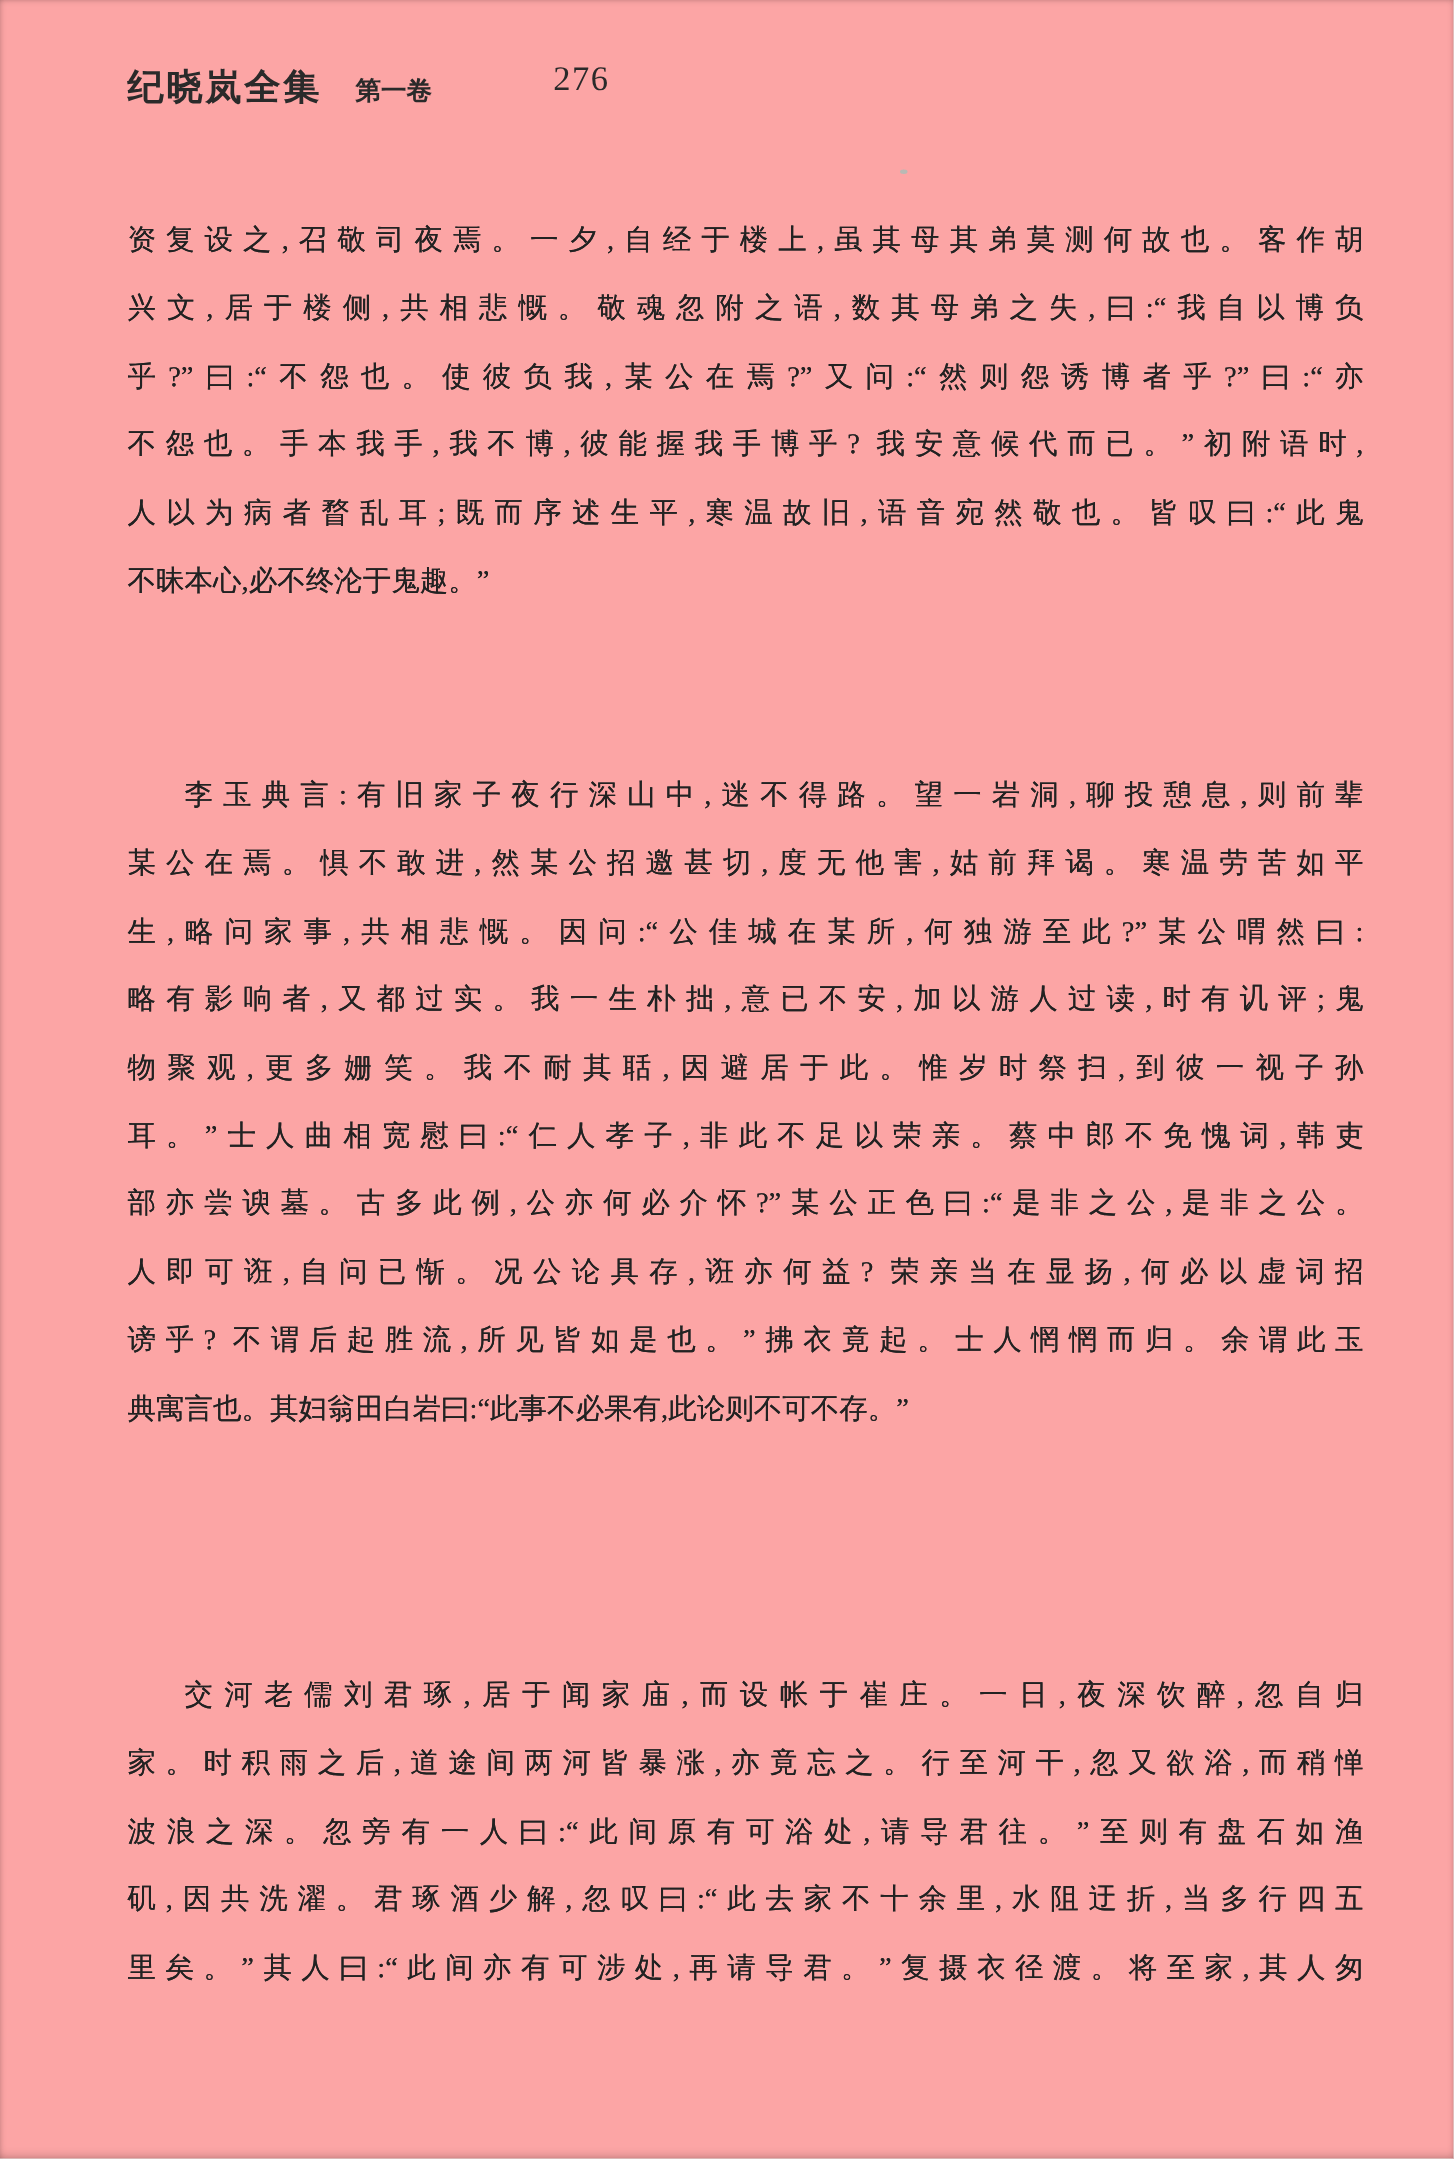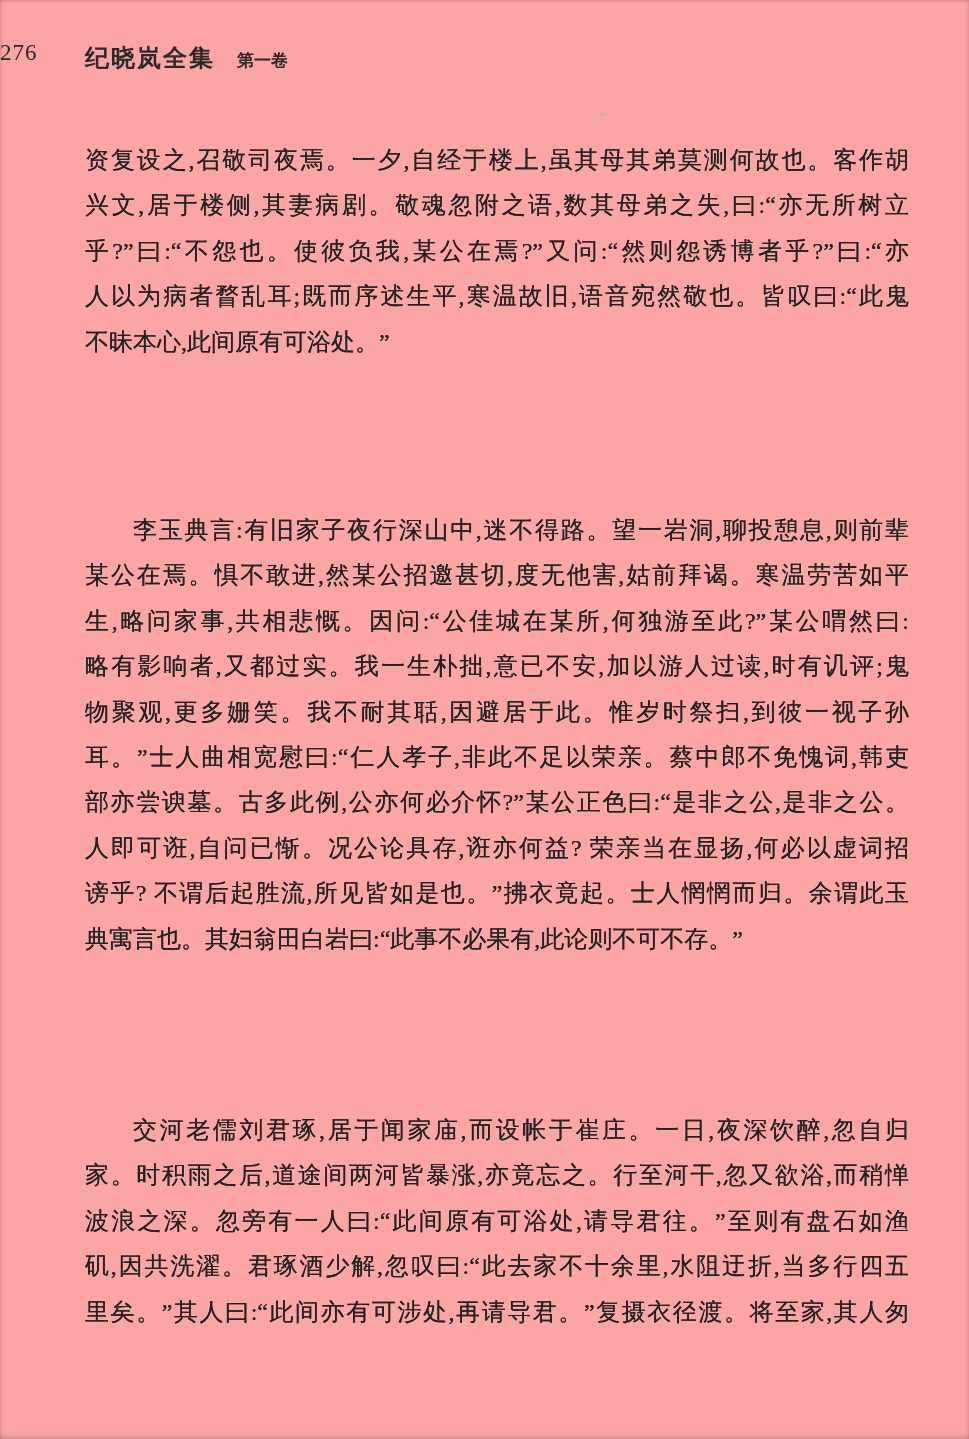--- a/index.html
+++ b/index.html
@@ -40,21 +40,21 @@
     font-size: 17px;
     font-weight: bold;
     margin-left: 22px;
     color: #2a2a2a;
   }
   .page-number {
     position: absolute;
     top: 40px;
     left: 0;
     width: 775px;
-    text-align: left;
+    text-align: center;
     font-size: 23px;
     letter-spacing: 1px;
     color: #2a2a2a;
   }
   .speck {
     position: absolute;
     top: 113px;
     left: 600px;
     width: 5px;
     height: 3px;
@@ -65,21 +65,21 @@
     position: absolute;
     left: 85px;
     width: 824px;
   }
   #para-1 { top: 138px; }
   #para-2 { top: 508px; }
   #para-3 { top: 1108px; }
   .line {
     height: 45.4px;
     line-height: 45.4px;
-    font-size: 24px;
+    font-size: 19px;
     text-align: justify;
     text-align-last: justify;
     text-justify: inter-character;
     white-space: nowrap;
     color: #222;
     text-shadow: 0 0 0.4px #333;
   }
   .line.short {
     text-align-last: left;
   }
@@ -94,24 +94,25 @@
 
   <div class="running-head">
     <span class="book-title">纪晓岚全集</span><span class="volume-label">第一卷</span>
   </div>
   <div class="page-number">276</div>
 
   <div class="speck"></div>
 
   <div class="text-block" id="para-1">
     <div class="line">资复设之,召敬司夜焉。一夕,自经于楼上,虽其母其弟莫测何故也。客作胡</div>
-    <div class="line">兴文,居于楼侧,其妻病剧。敬魂忽附之语,数其母弟之失,曰:“亦无所树立</div>
+    <div class="line">兴文,居于楼侧,共相悲慨。敬魂忽附之语,数其母弟之失,曰:“我自以博负</div>
     <div class="line">乎?”曰:“不怨也。使彼负我,某公在焉?”又问:“然则怨诱博者乎?”曰:“亦</div>
+    <div class="line">不怨也。手本我手,我不博,彼能握我手博乎? 我安意候代而已。”初附语时,</div>
     <div class="line">人以为病者瞀乱耳;既而序述生平,寒温故旧,语音宛然敬也。皆叹曰:“此鬼</div>
-    <div class="line short">不昧本心,此间原有可浴处。”</div>
+    <div class="line short">不昧本心,必不终沦于鬼趣。”</div>
   </div>
 
   <div class="text-block" id="para-2">
     <div class="line indent">李玉典言:有旧家子夜行深山中,迷不得路。望一岩洞,聊投憩息,则前辈</div>
     <div class="line">某公在焉。惧不敢进,然某公招邀甚切,度无他害,姑前拜谒。寒温劳苦如平</div>
     <div class="line">生,略问家事,共相悲慨。因问:“公佳城在某所,何独游至此?”某公喟然曰:</div>
     <div class="line">略有影响者,又都过实。我一生朴拙,意已不安,加以游人过读,时有讥评;鬼</div>
     <div class="line">物聚观,更多姗笑。我不耐其聒,因避居于此。惟岁时祭扫,到彼一视子孙</div>
     <div class="line">耳。”士人曲相宽慰曰:“仁人孝子,非此不足以荣亲。蔡中郎不免愧词,韩吏</div>
     <div class="line">部亦尝谀墓。古多此例,公亦何必介怀?”某公正色曰:“是非之公,是非之公。</div>

